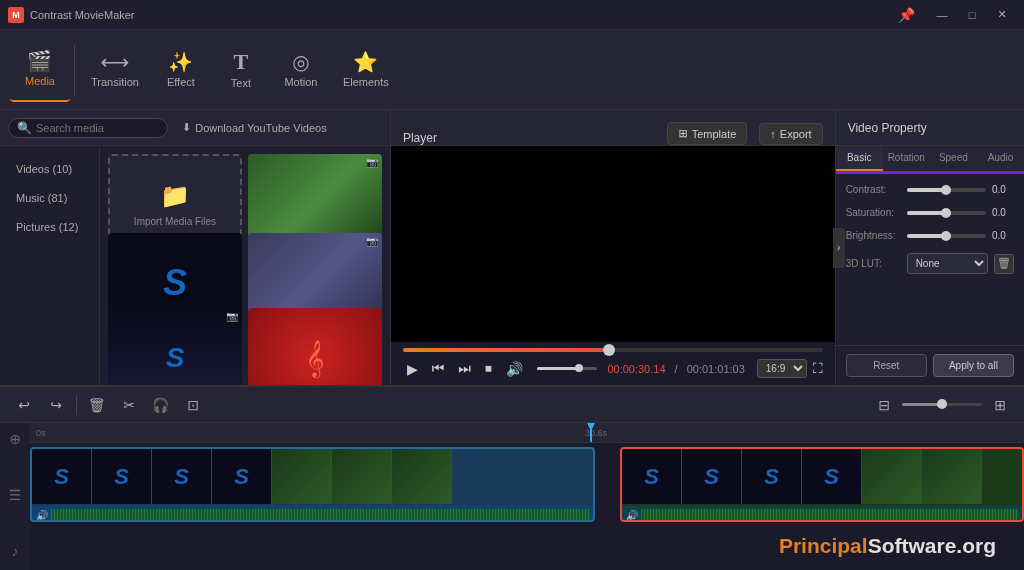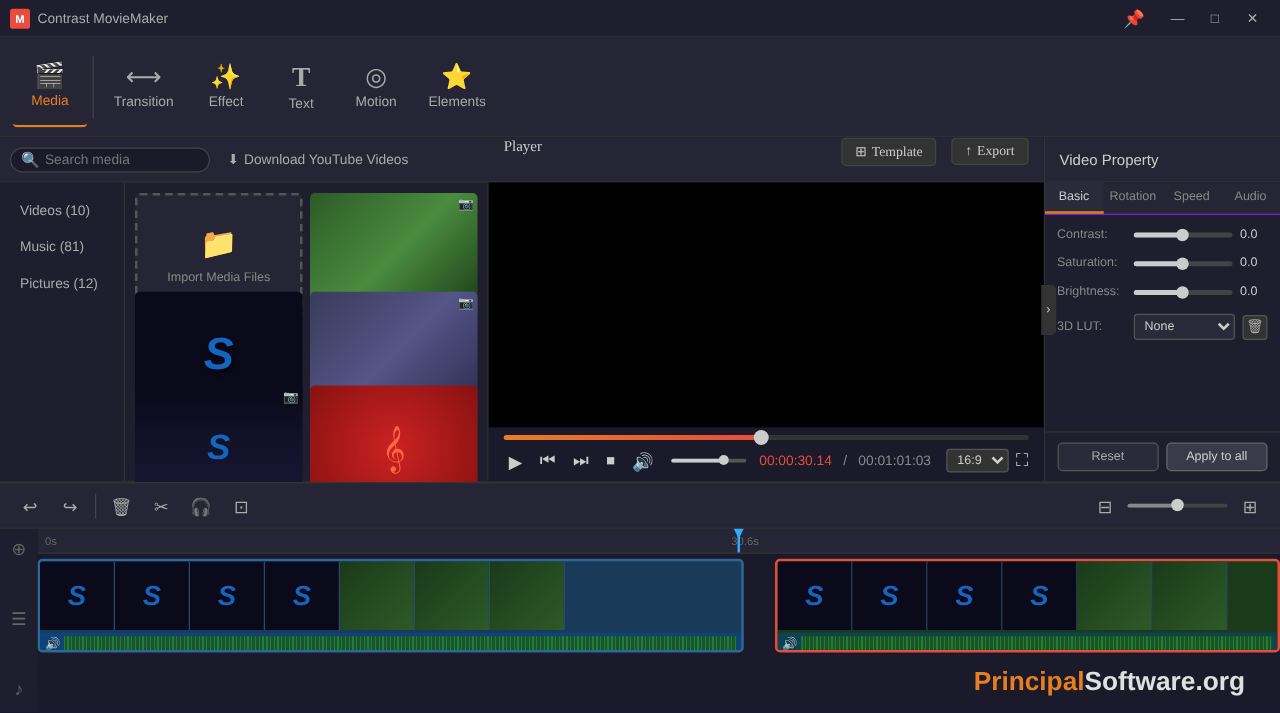--- a/index.html
+++ b/index.html
@@ -258,25 +258,24 @@
       background: #1a1a2a;
       display: flex;
       flex-direction: column;
       border-right: 1px solid #333;
       position: relative;
     }
     #player-header {
       height: 36px;
       background: #252535;
       display: flex;
-      align-items: flex-start;
+      align-items: flex-end;
       padding: 0 12px;
       border-bottom: 1px solid #333;
       gap: 12px;
-      font-family: Liberation Serif, serif;
     }
     .player-title {
       font-size: 12px;
       color: #ccc;
       flex: 1;
     }
     .template-btn, .export-btn {
       display: flex;
       align-items: center;
       gap: 4px;
@@ -422,21 +421,21 @@
       display: flex;
       align-items: center;
       padding: 0 12px;
       border-bottom: 1px solid #333;
       font-size: 12px;
       color: #ccc;
       font-weight: 500;
     }
     #property-tabs {
       display: flex;
-      border-bottom: 1px solid #6d28d9;
+      border-bottom: 3px solid #6d28d9;
       background: #252535;
     }
     .prop-tab {
       flex: 1;
       padding: 6px 2px;
       text-align: center;
       cursor: pointer;
       font-size: 10px;
       color: #888;
       border-bottom: 2px solid transparent;

